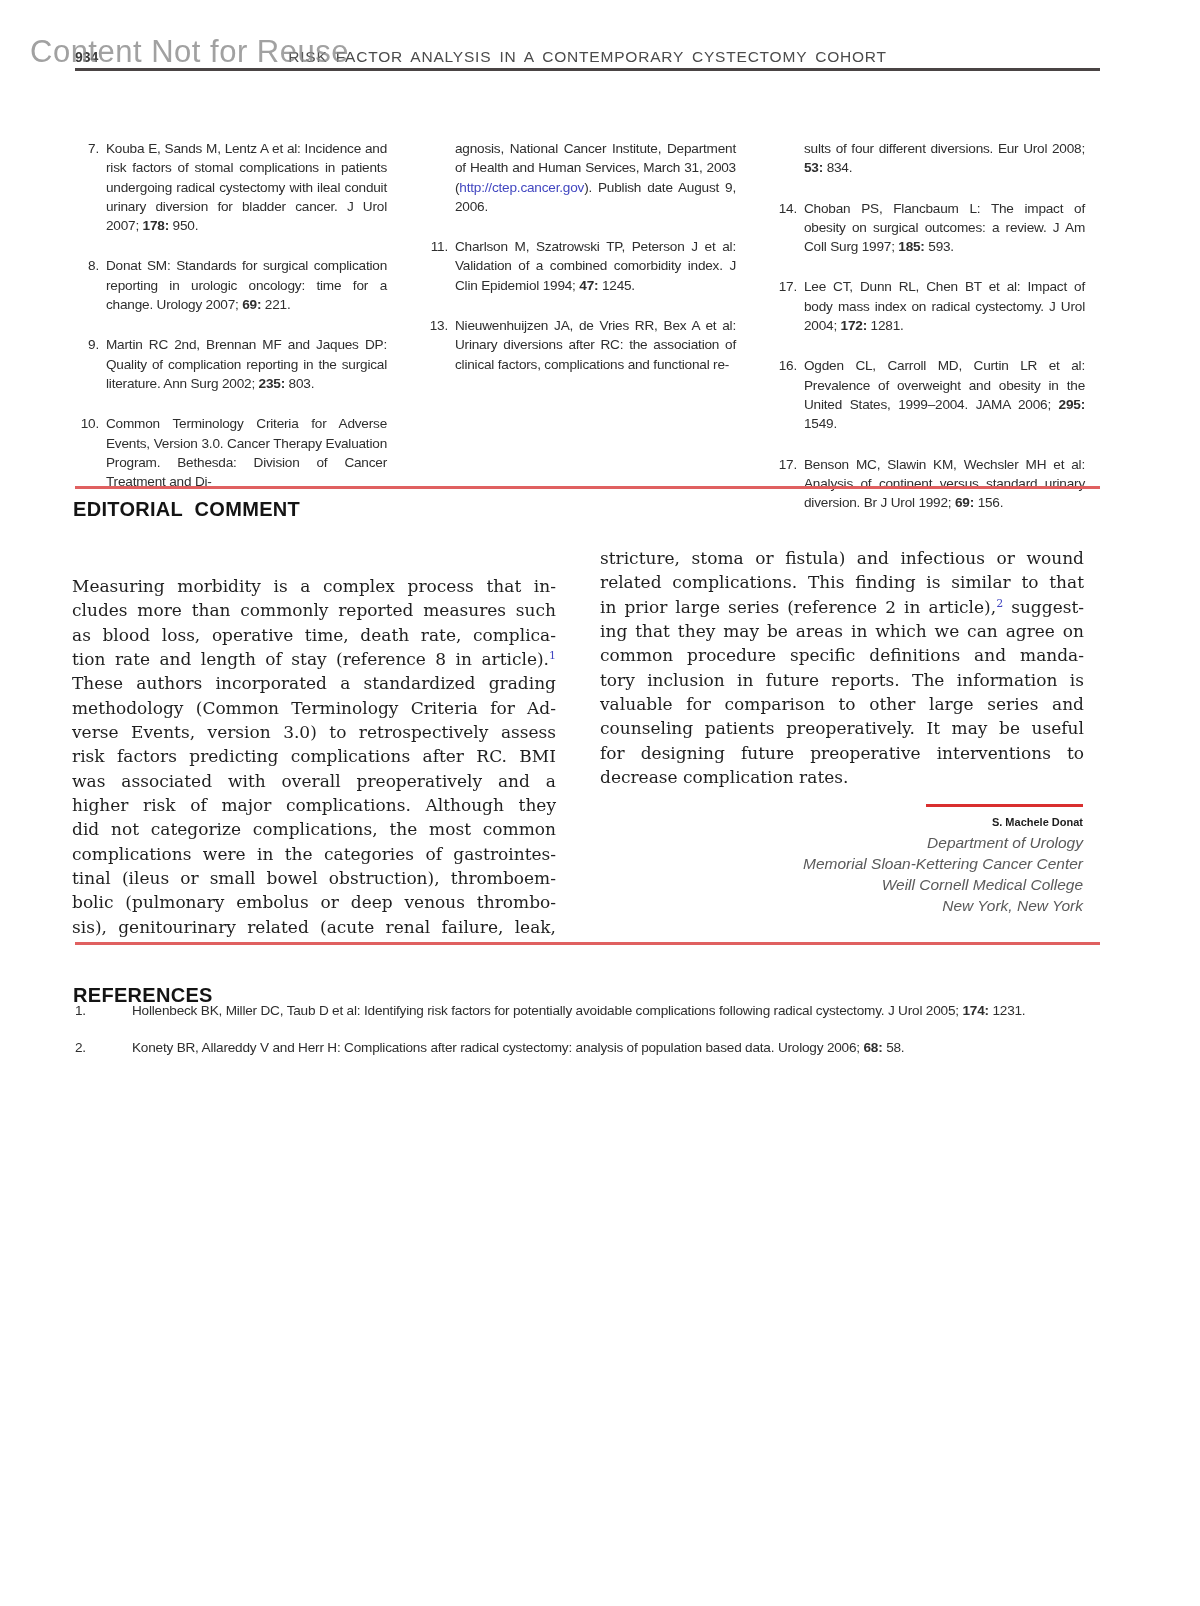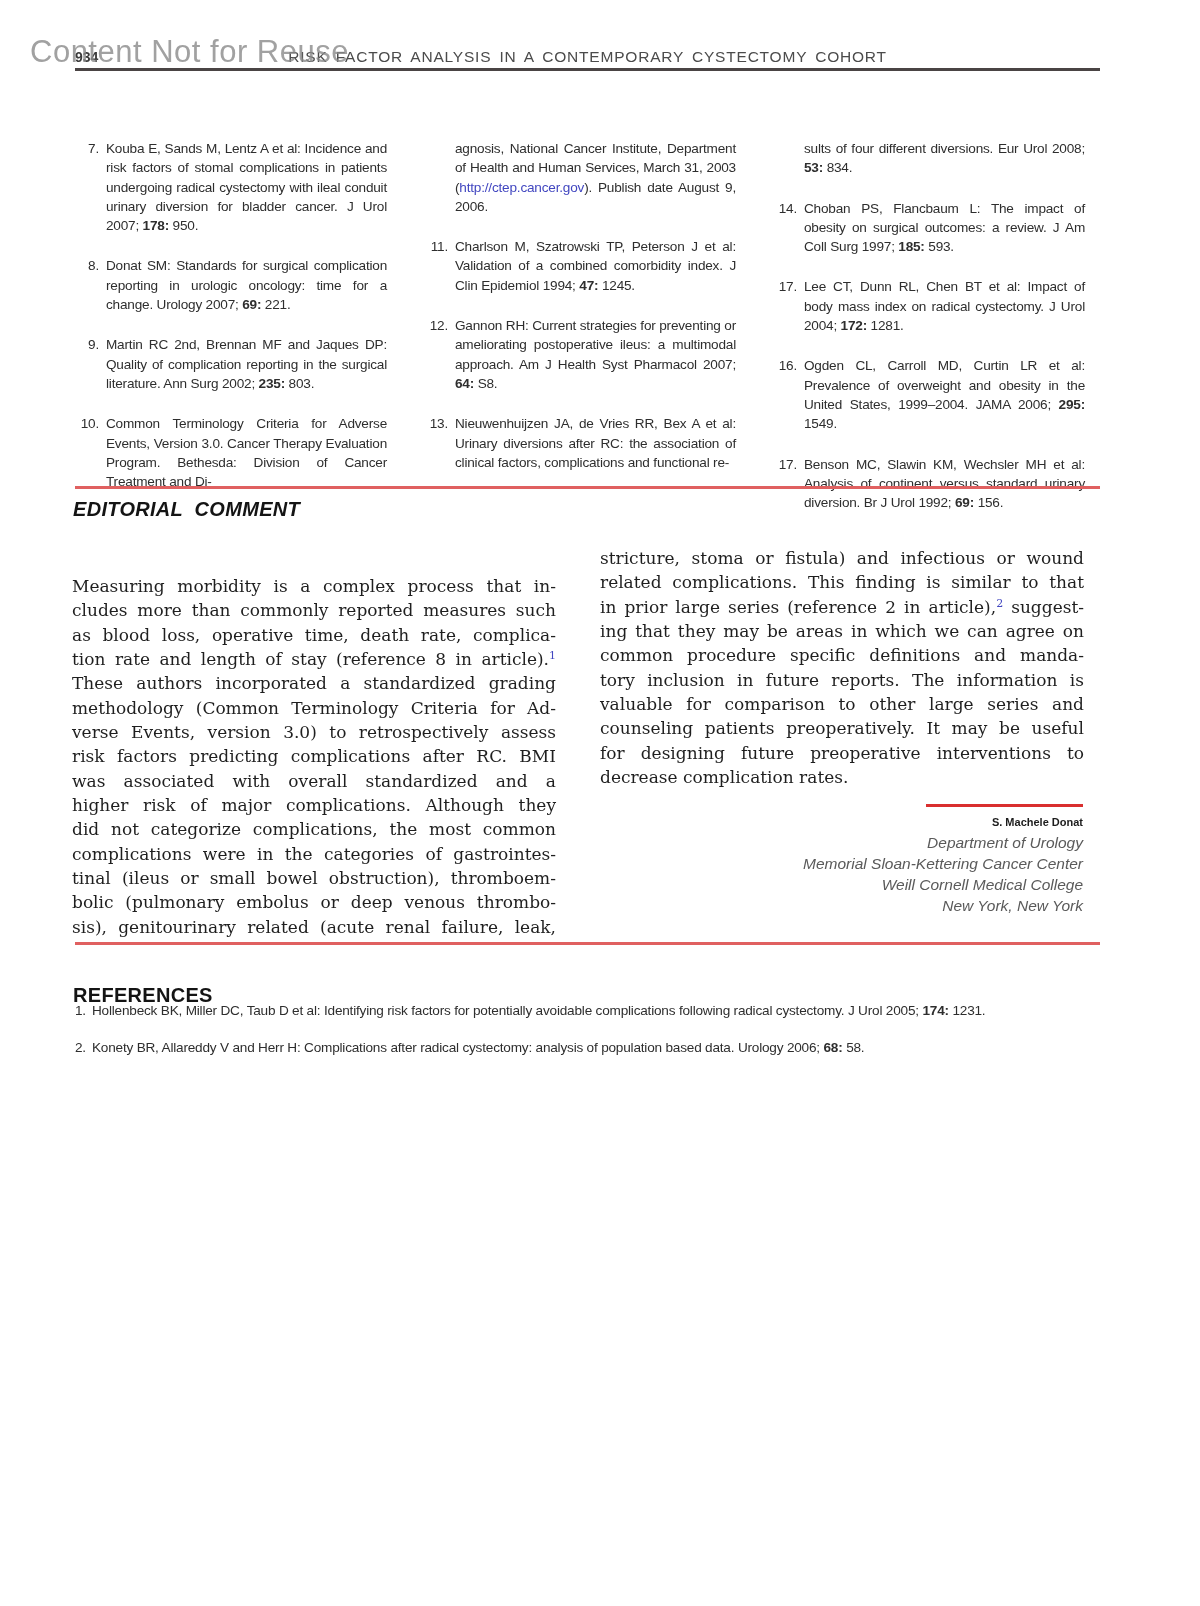--- a/index.html
+++ b/index.html
@@ -28,42 +28,42 @@
   .reftext{flex:1;text-align:justify;}
   .reftext b{font-weight:700;}
   .link{color:var(--link);}
   sup.supref{color:var(--link);font-size:11px;line-height:0;vertical-align:6px;}
 
   
   .ed-rule{top:486px;height:2.5px;background:var(--section_rule);}
   .refs-rule{top:942px;height:2.5px;background:var(--section_rule);}
   .sechead{position:absolute;left:73px;margin:0;font-size:20px;font-weight:700;color:#141414;
            letter-spacing:.3px;font-family:"Liberation Sans",sans-serif;}
-  .ed-head{top:498px;word-spacing:6px;font-style:italic;}
+  .ed-head{top:498px;word-spacing:6px;}
   .refs-head{top:984px;}
 
   
   .edcol{position:absolute;top:546px;width:484px;font-family:"DejaVu Serif","Liberation Serif",serif;
          font-size:17px;color:var(--serif_ink);line-height:24.35px;}
   .edcol.left{left:72px;margin-top:28px;}
   .edcol.right{left:600px;}
   .edline{text-align:justify;text-align-last:justify;white-space:nowrap;}
   .edline.nojust{text-align-last:left;}
 
   
   .signature{position:absolute;right:117px;top:804px;text-align:right;}
   .sigrule{width:157px;height:2.5px;background:var(--signature_rule);margin-left:auto;margin-bottom:9px;}
   .signame{font-size:11px;font-weight:700;color:#1c1c1c;margin-bottom:4px;}
   .sigaff{font-size:15.5px;font-style:italic;color:var(--gray);line-height:21px;}
 
   
   .botrefs{position:absolute;left:75px;top:1001px;width:1025px;}
   .botrefs .refitem{margin-bottom:17.5px;display:flex;}
   .botrefs .refnum{width:auto;flex:0 0 auto;text-align:left;margin-right:6px;}
-  .botrefs .reftext{text-align:left;white-space:nowrap;}
+  .botrefs .reftext{text-align:left;white-space:nowrap;margin-left:40px;}
 </style>
 </head>
 <body>
 
 <div class="page">
 
   <div class="watermark">Content Not for Reuse</div>
   <span class="pageno">934</span>
   <div class="running">RISK FACTOR ANALYSIS IN A CONTEMPORARY CYSTECTOMY COHORT</div>
   <div class="hrule header-rule"></div>
@@ -88,24 +88,20 @@
         </div>
       </div>
     <div class="refcol">
         <div class="refitem">
           <span class="refnum"></span>
           <span class="reftext">agnosis, National Cancer Institute, Department of Health and Human Services, March 31, 2003 (<span class="link">http://ctep.cancer.gov</span>). Publish date August 9, 2006.</span>
         </div>
         <div class="refitem">
           <span class="refnum">11.</span>
           <span class="reftext">Charlson M, Szatrowski TP, Peterson J et al: Validation of a combined comorbidity index. J Clin Epidemiol 1994; <b>47:</b> 1245.</span>
-        </div>
-        <div class="refitem">
-          <span class="refnum">12.</span>
-          <span class="reftext">Gannon RH: Current strategies for preventing or ameliorating postoperative ileus: a multimodal approach. Am J Health Syst Pharmacol 2007; <b>64:</b> S8.</span>
         </div>
         <div class="refitem">
           <span class="refnum">13.</span>
           <span class="reftext">Nieuwenhuijzen JA, de Vries RR, Bex A et al: Urinary diversions after RC: the association of clinical factors, complications and functional re-</span>
         </div>
       </div>
     <div class="refcol">
         <div class="refitem">
           <span class="refnum"></span>
           <span class="reftext">sults of four different diversions. Eur Urol 2008; <b>53:</b> 834.</span>
@@ -134,21 +130,21 @@
 
   <div class="edcol left">
       <div class="edline">Measuring morbidity is a complex process that in-</div>
       <div class="edline">cludes more than commonly reported measures such</div>
       <div class="edline">as blood loss, operative time, death rate, complica-</div>
       <div class="edline">tion rate and length of stay (reference 8 in article).<sup class="supref">1</sup></div>
       <div class="edline">These authors incorporated a standardized grading</div>
       <div class="edline">methodology (Common Terminology Criteria for Ad-</div>
       <div class="edline">verse Events, version 3.0) to retrospectively assess</div>
       <div class="edline">risk factors predicting complications after RC. BMI</div>
-      <div class="edline">was associated with overall standardized and a</div>
+      <div class="edline">was associated with overall preoperatively and a</div>
       <div class="edline">higher risk of major complications. Although they</div>
       <div class="edline">did not categorize complications, the most common</div>
       <div class="edline">complications were in the categories of gastrointes-</div>
       <div class="edline">tinal (ileus or small bowel obstruction), thromboem-</div>
       <div class="edline">bolic (pulmonary embolus or deep venous thrombo-</div>
       <div class="edline">sis), genitourinary related (acute renal failure, leak,</div>
     </div>
   <div class="edcol right">
       <div class="edline">stricture, stoma or fistula) and infectious or wound</div>
       <div class="edline">related complications. This finding is similar to that</div>

